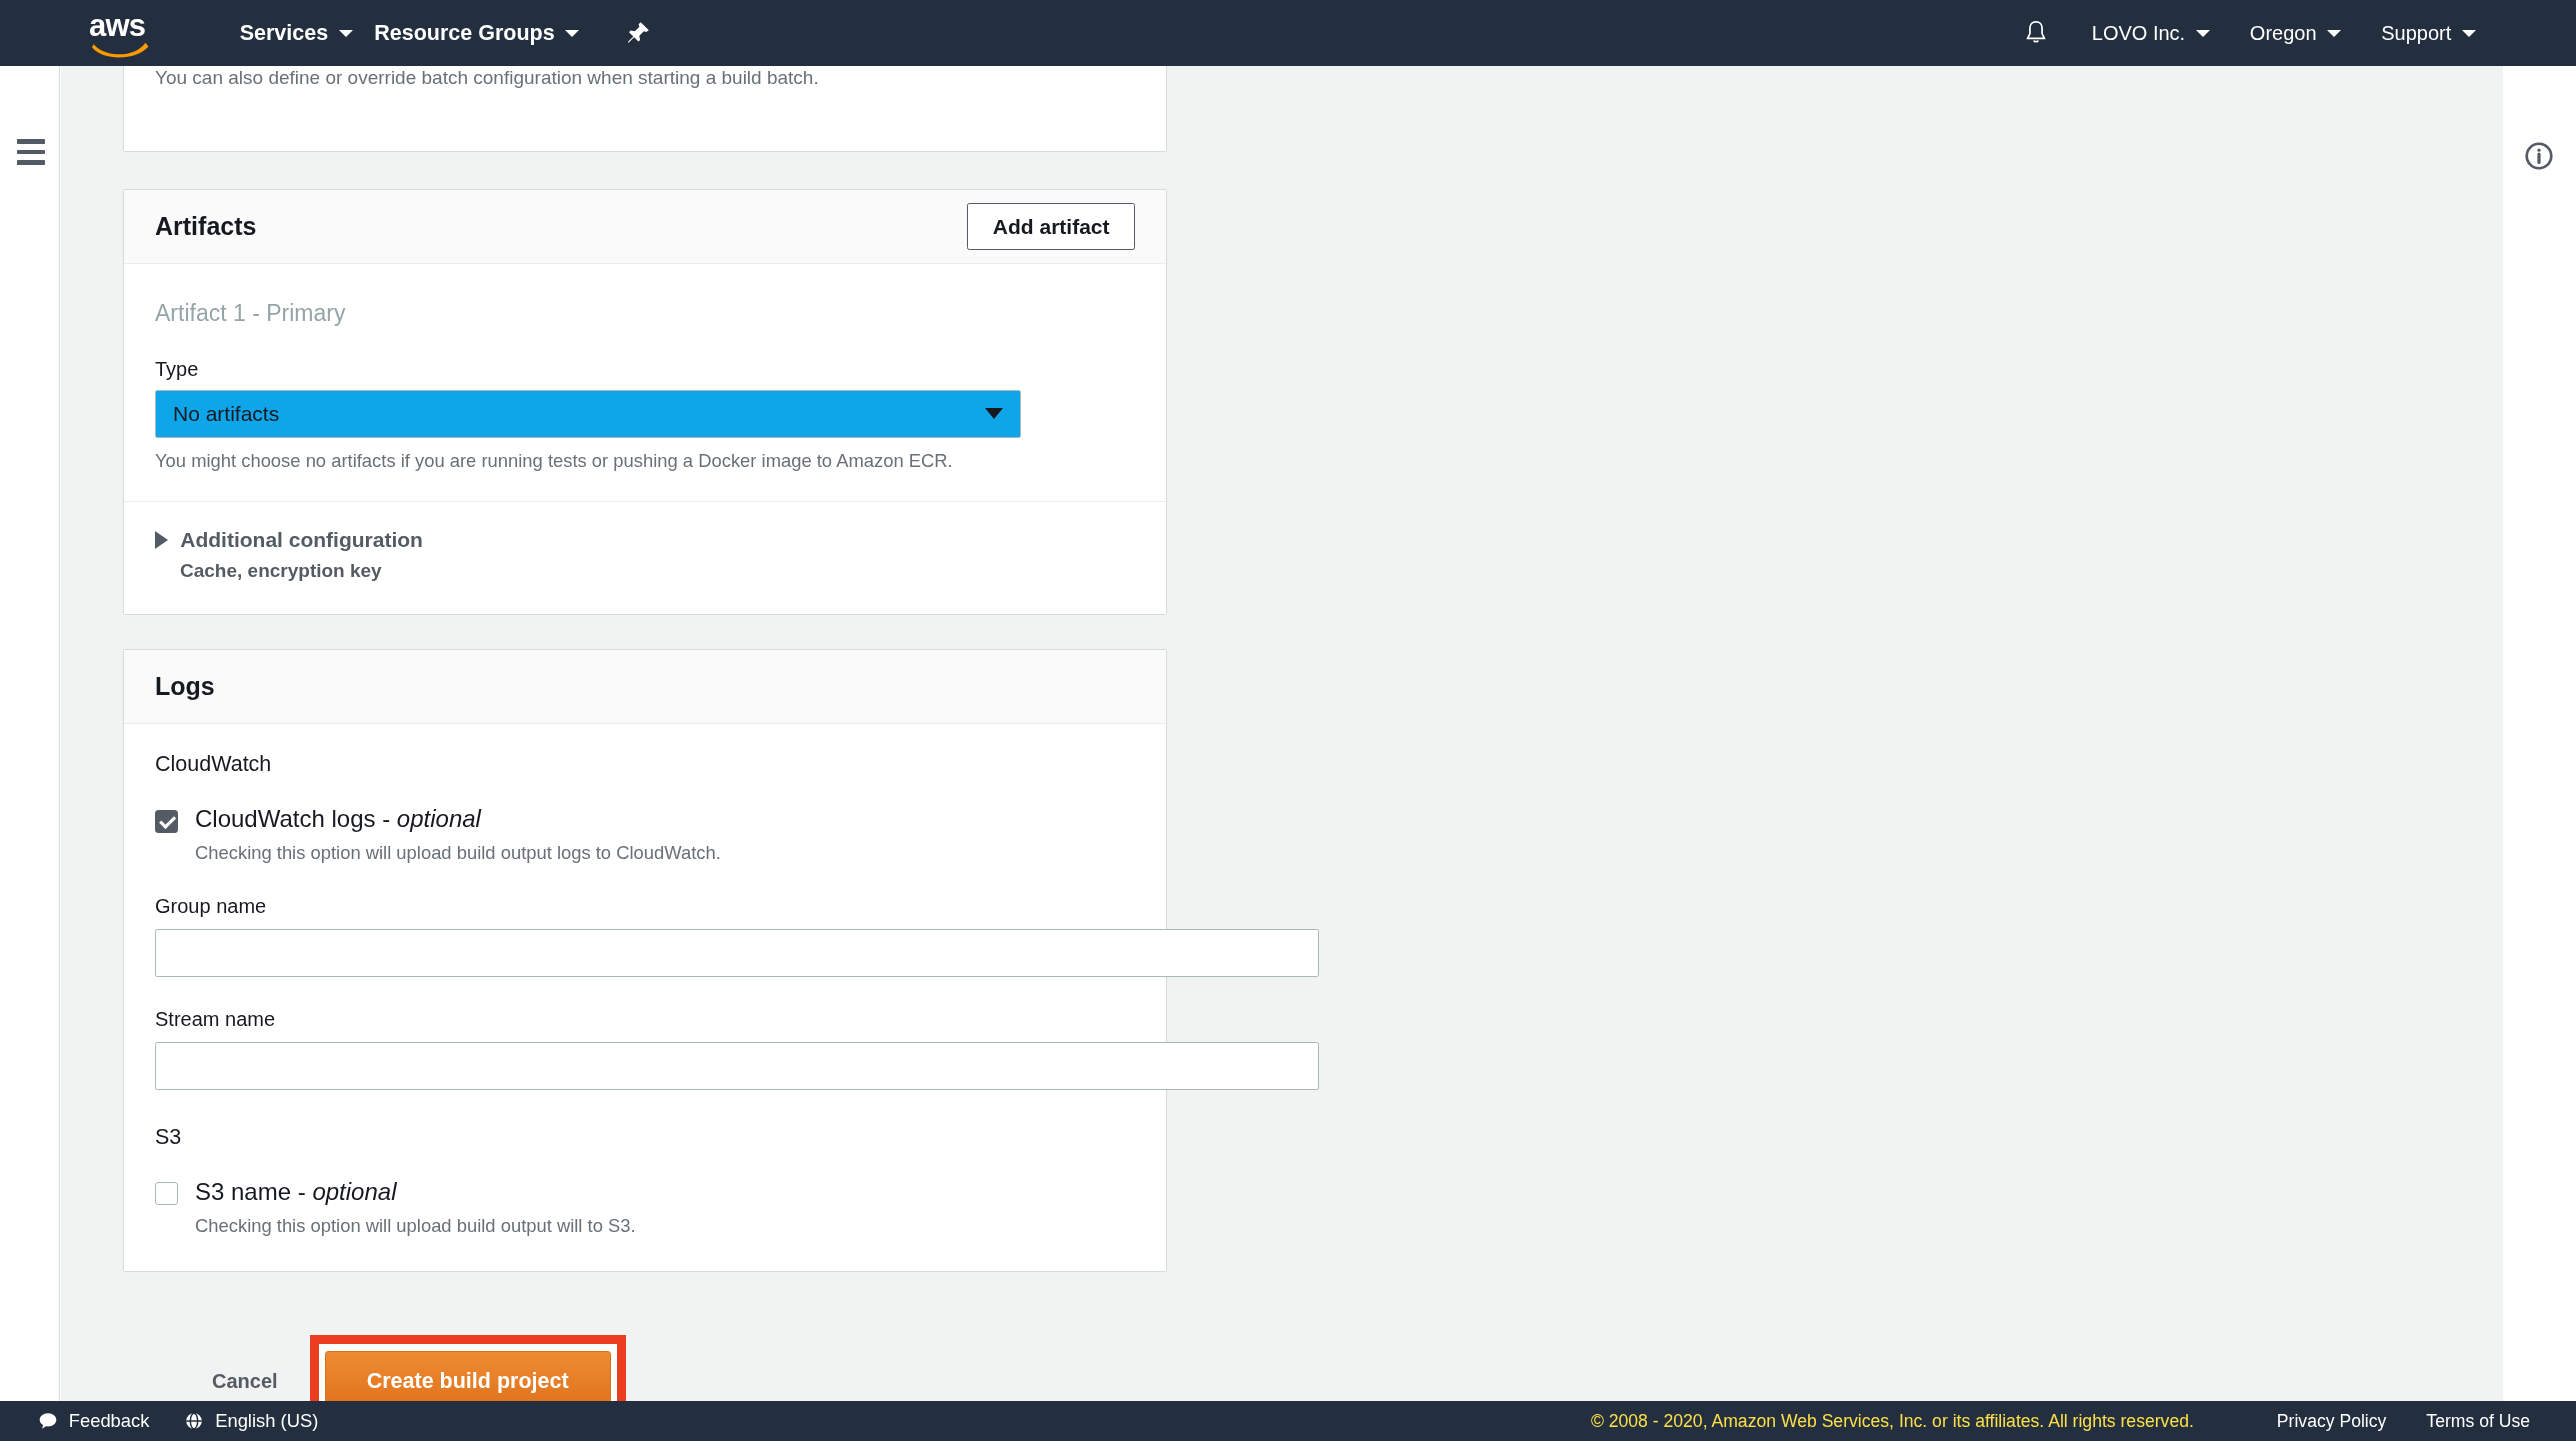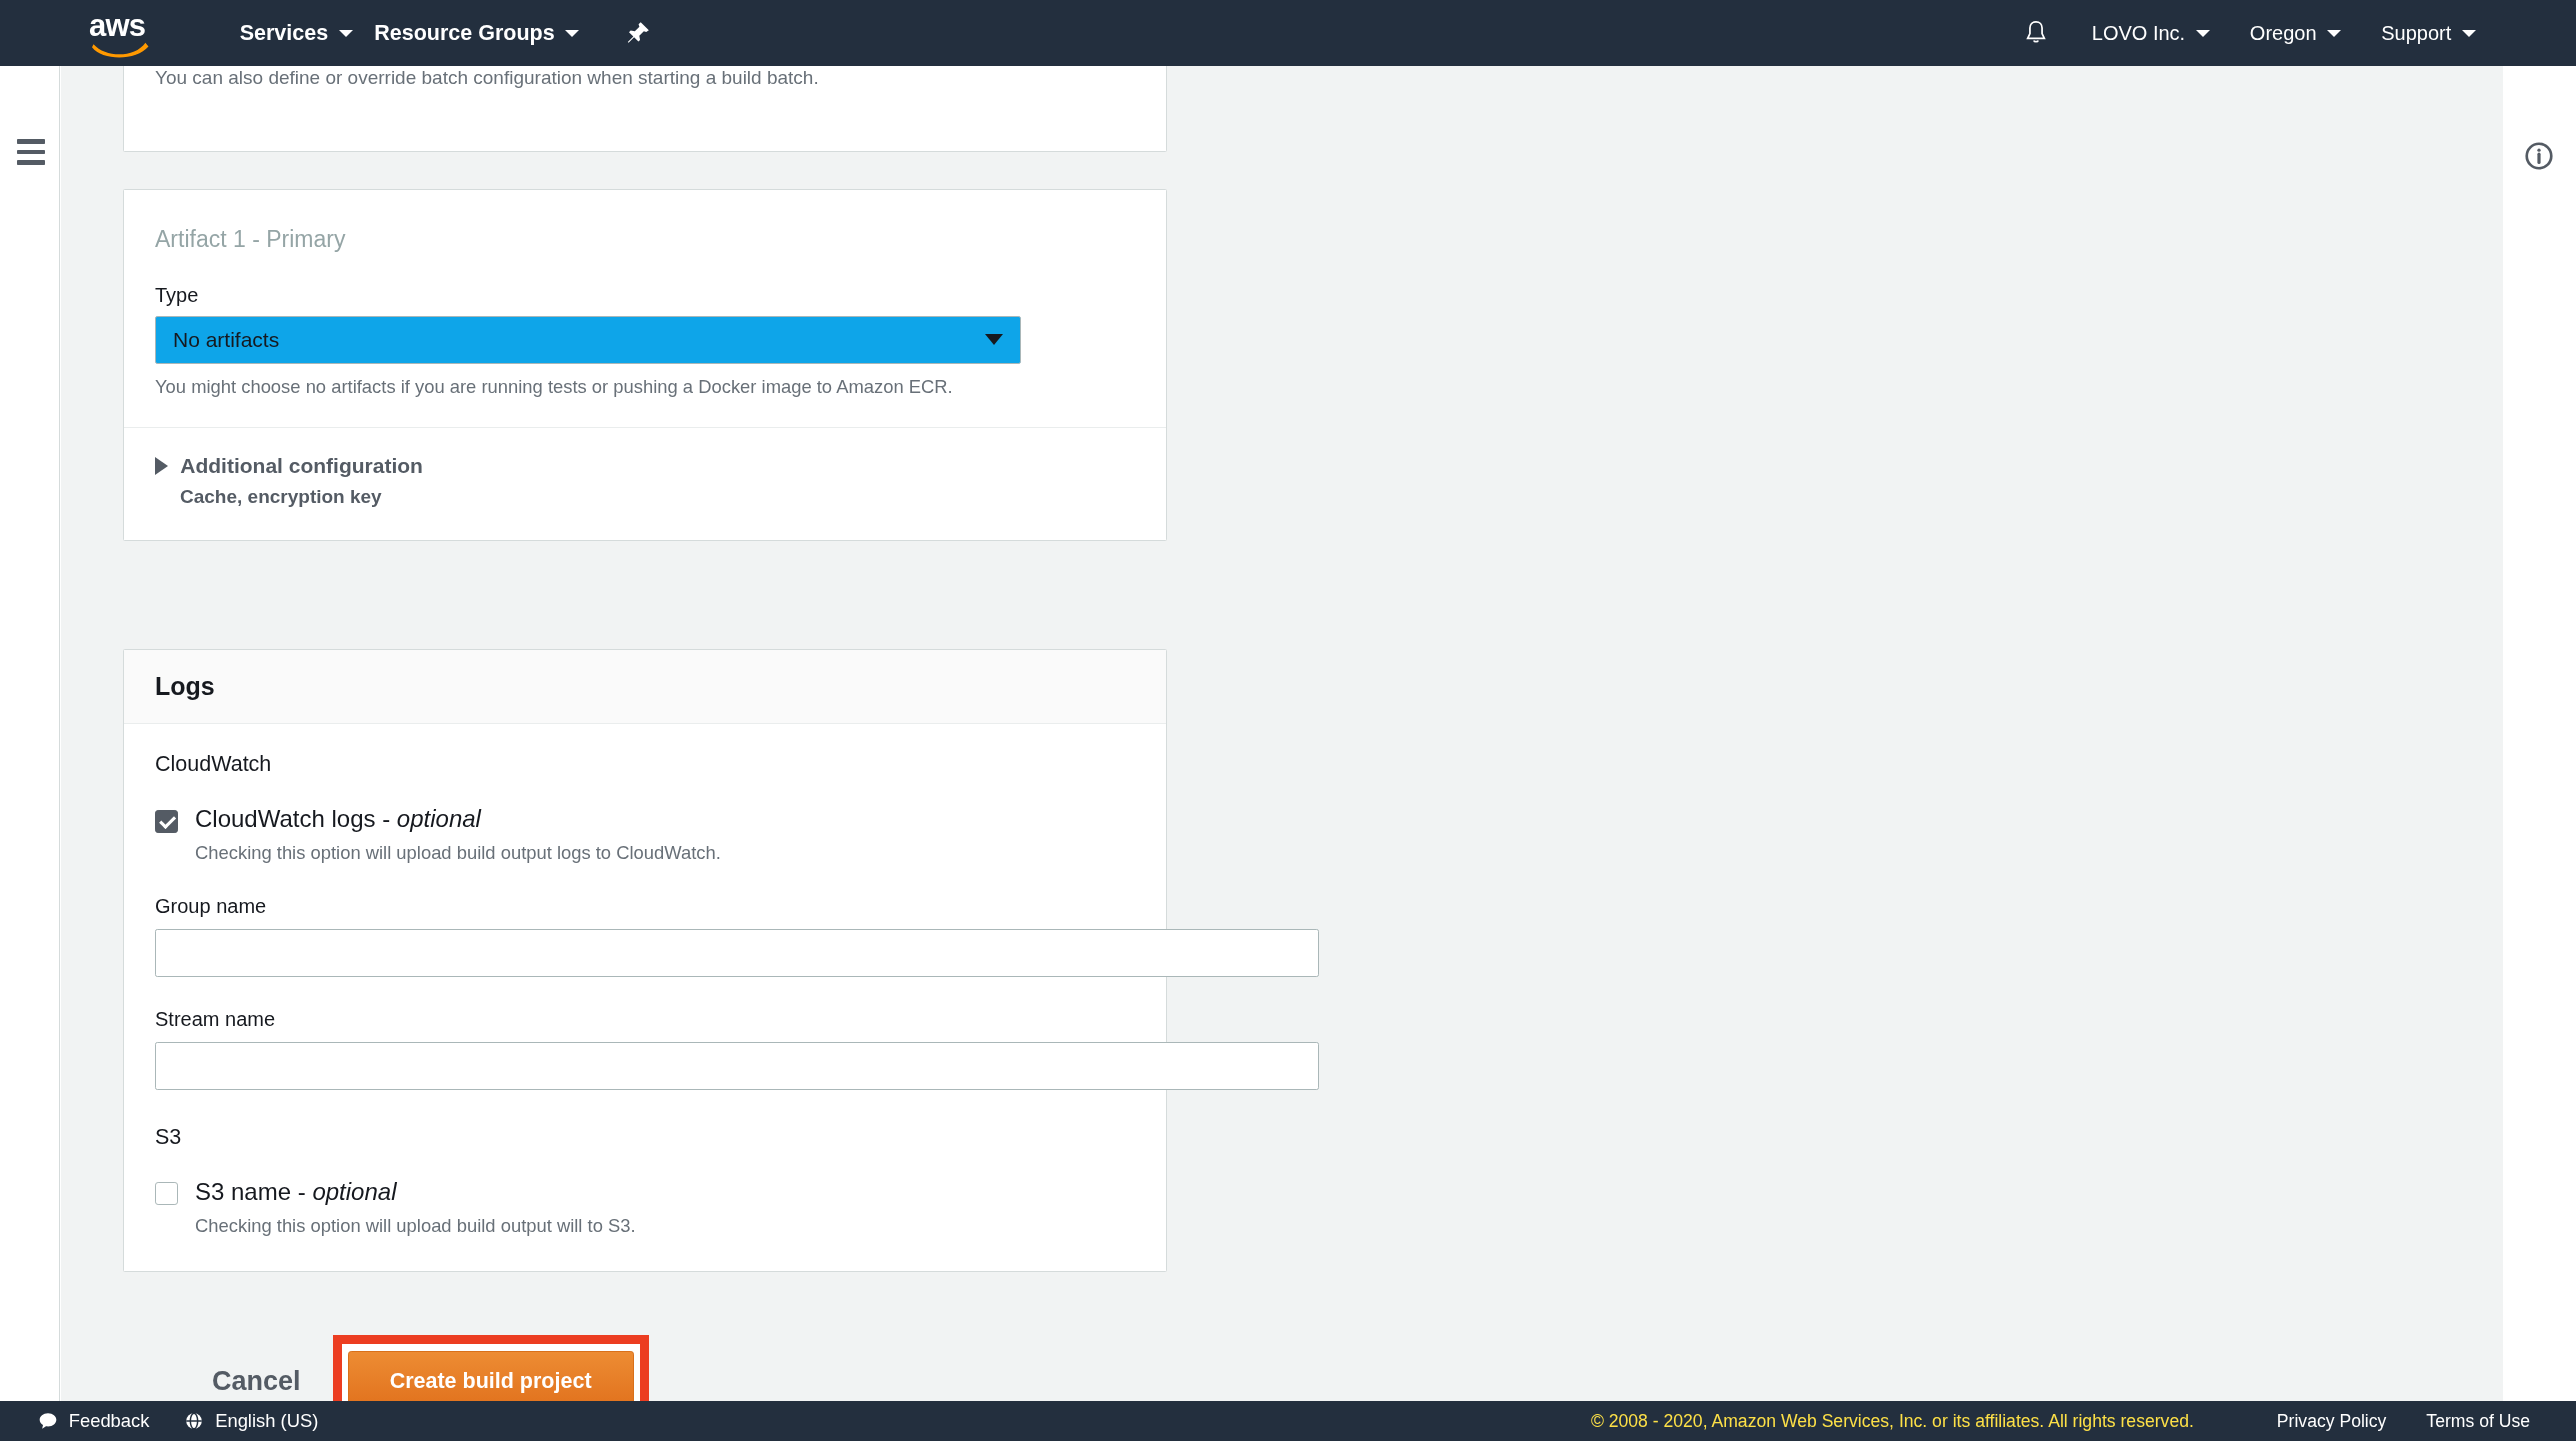--- a/index.html
+++ b/index.html
@@ -247,21 +247,21 @@
 
   
   .actions {
     position: absolute;
     left: 62px; top: 1269px;
     width: 1228px;
     height: 92px;
     display: flex; align-items: center;
   }
   .cancel-btn {
-    font-size: 27px;
+    font-size: 20px;
     font-weight: 700;
     color: #545b64;
     background: none; border: none;
     cursor: pointer;
     margin-left: 89px;
     font-family: "Liberation Sans", sans-serif;
   }
   .hl-wrap {
     margin-left: 32px;
     border: 9.2px solid #ec3d21;
@@ -375,20 +375,24 @@
   </div>
 </div>
 
 <div class="content">
 
   <div class="card card-top">
     <div class="card-top-text">You can also define or override batch configuration when starting a build batch.</div>
   </div>
 
   <div class="card card-artifacts">
+    <div class="card-head">
+      <div class="card-title">Artifacts</div>
+      <button class="create-btn" style="background:#ffffff;color:#16191f;border:0.8px solid #545b64;border-radius:2.3px;padding:10.7px 24.5px;font-size:21px;">Add artifact</button>
+    </div>
     <div class="card-body">
       <div class="subheading" style="padding-top:7.7px;">Artifact 1 - Primary</div>
 
       <div class="field-label">Type</div>
       <div class="select-box">
         <span class="select-value">No artifacts</span>
         <i class="select-caret"></i>
       </div>
       <div class="hint">You might choose no artifacts if you are running tests or pushing a Docker image to Amazon ECR.</div>
 

